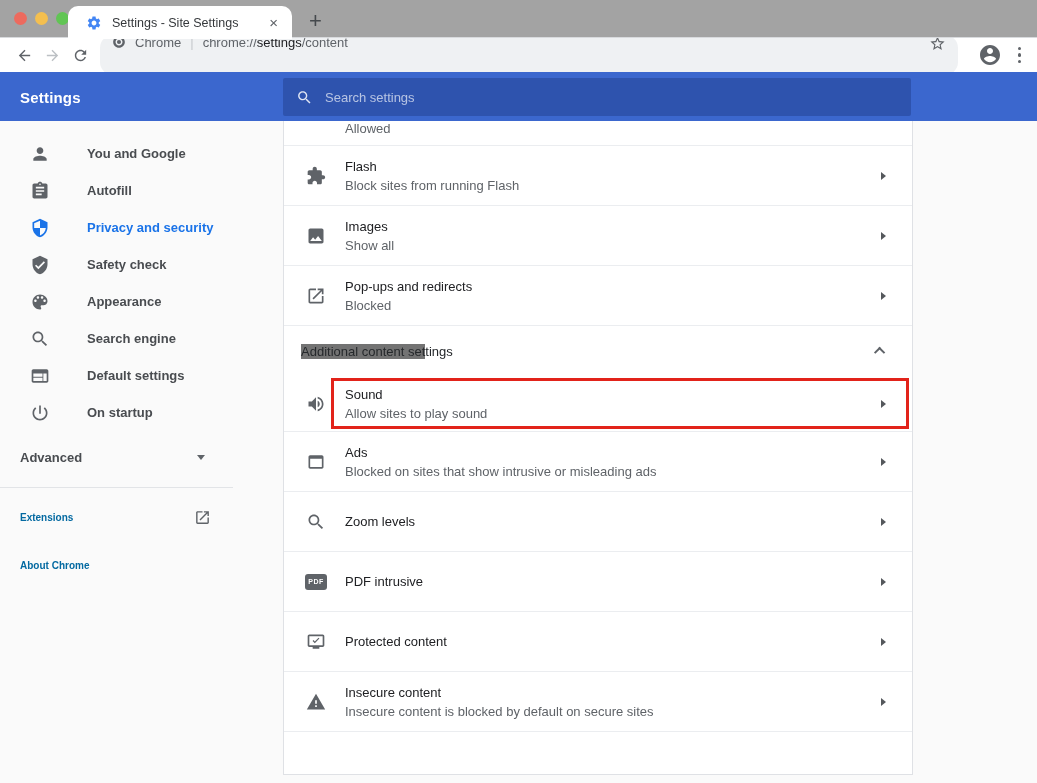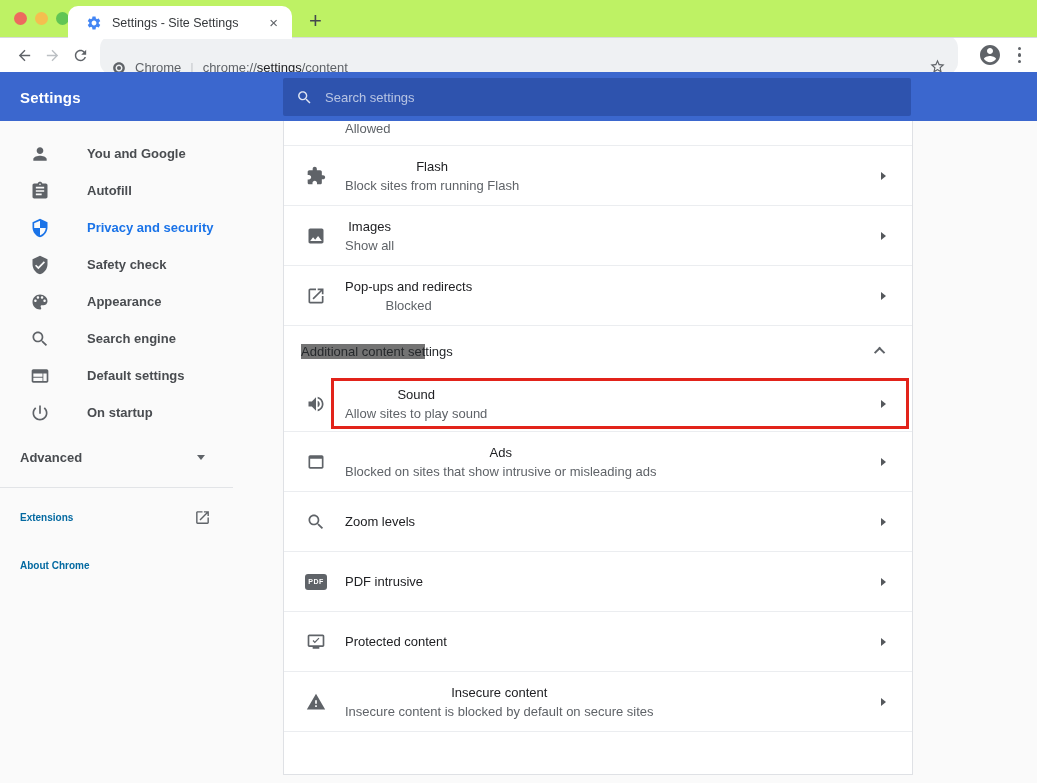--- a/index.html
+++ b/index.html
@@ -1,39 +1,39 @@
 <!DOCTYPE html>
 <html><head>
 <meta charset="utf-8">
 <style>
   * { margin:0; padding:0; box-sizing:border-box; }
   html,body { width:1037px; height:783px; overflow:hidden; }
   body { font-family:"Liberation Sans", sans-serif; background:#fafafa; position:relative; }
 
   
-  .titlebar { height:38px; background:#bef264; position:relative; border-bottom:1px solid #d8dadd; }
+  .titlebar { height:38px; background:#a3a3a3; position:relative; border-bottom:1px solid #d8dadd; }
   .lights { position:absolute; left:14px; top:12px; display:flex; gap:8px; }
   .light { width:13px; height:13px; border-radius:50%; }
   .light.red { background:#ed6a5e; }
   .light.yellow { background:#f4bf4f; }
   .light.green { background:#61c554; }
   .tab { position:absolute; left:68px; top:6px; width:224px; height:33px; background:#ffffff;
          border-radius:10px 10px 0 0; display:flex; align-items:center; padding:0 10px 0 18px; z-index:2; }
   .tab-favicon { width:16px; height:16px; color:#4285f4; flex:0 0 auto; }
   .tab-title { flex:1; margin-left:10px; font-size:12.5px; color:#35383b; white-space:nowrap; overflow:hidden; }
   .tab-close { color:#5f6368; font-size:15px; line-height:1; padding:2px 4px; cursor:pointer; }
   .newtab-btn { position:absolute; left:303px; top:8px; font-size:22px; font-weight:400; color:#45494d; line-height:1; padding:2px 6px; cursor:pointer; }
 
   
   .toolbar { height:34px; background:#ffffff; display:flex; align-items:center; padding:0 10px; }
   .nav-btn { width:28px; height:28px; display:flex; align-items:center; justify-content:center; color:#5f6368; }
   .nav-btn.disabled { color:#bcc0c4; }
   .nav-btn svg { width:17px; height:17px; }
   .omnibox { flex:1; height:40px; margin:0 10px 0 6px; background:#eff1f3; border-radius:13px;
-             display:flex; align-items:flex-end; padding:0 12px; min-width:0; }
+             display:flex; align-items:flex-start; padding:0 12px; min-width:0; }
   .omni-gear { width:14px; height:14px; color:#5f6368; flex:0 0 auto; }
   .omni-origin { margin-left:9px; font-size:13px; color:#5f6368; }
   .omni-sep { margin:0 9px; color:#c6c9cd; font-size:13px; }
   .omni-url { font-size:13px; color:#5f6368; white-space:nowrap; overflow:hidden; flex:1; }
   .omni-url .hl { color:#202124; }
   .omni-star { width:17px; height:17px; color:#5f6368; margin-left:auto; flex:0 0 auto; }
   .avatar-btn { width:24px; height:24px; color:#5f6368; margin:0 10px; }
   .avatar-btn svg { width:24px; height:24px; }
   .menu-dots { display:flex; flex-direction:column; gap:3px; padding:4px 6px; }
   .menu-dots i { width:3.5px; height:3.5px; border-radius:50%; background:#5f6368; display:block; }
@@ -75,21 +75,21 @@
   .card { position:absolute; left:283px; top:0; width:630px; height:654px; background:#ffffff;
           border:1px solid #dfe1e5; border-top:none; }
   .partial-row { height:25px; border-bottom:1px solid #ebedf0; padding-left:61px;
                  font-size:13px; color:#5f6368; line-height:15px; overflow:hidden; cursor:pointer; }
   .row { height:60px; display:flex; align-items:center; padding-left:20px; border-bottom:1px solid #ebedf0; cursor:pointer; }
   .row.h56 { height:56px; }
   .row-icon { width:24px; display:flex; justify-content:center; color:#5f6368; flex:0 0 auto; }
   .row-icon svg { width:20px; height:20px; }
   .pdf-badge { width:22px; height:16px; background:#5f6368; border-radius:3px; color:#fff;
                font-size:7px; font-weight:bold; display:flex; align-items:center; justify-content:center; letter-spacing:.5px; }
-  .row-text { margin-left:17px; min-width:0;text-align:center; }
+  .row-text { margin-left:17px; min-width:0; }
   .row-title { font-size:13px; color:#202124; }
   .row-sub { font-size:13px; color:#5f6368; margin-top:4px; }
   .row-sub:empty { display:none; }
   .chev-right { margin-left:auto; margin-right:26px; width:0; height:0; flex:0 0 auto;
                 border-left:5px solid #55585c; border-top:4.5px solid transparent; border-bottom:4.5px solid transparent; }
   .section-row { height:50px; display:flex; align-items:center; padding:0 27px 0 17px; cursor:pointer; }
   .section-title { font-size:13px; color:#25282b; }
   .section-title .hl { background:#737373; }
   .chev-up { margin-left:auto; width:8px; height:8px; border-left:2px solid #5f6368; border-top:2px solid #5f6368;
              transform:rotate(45deg) translateY(2px); }

